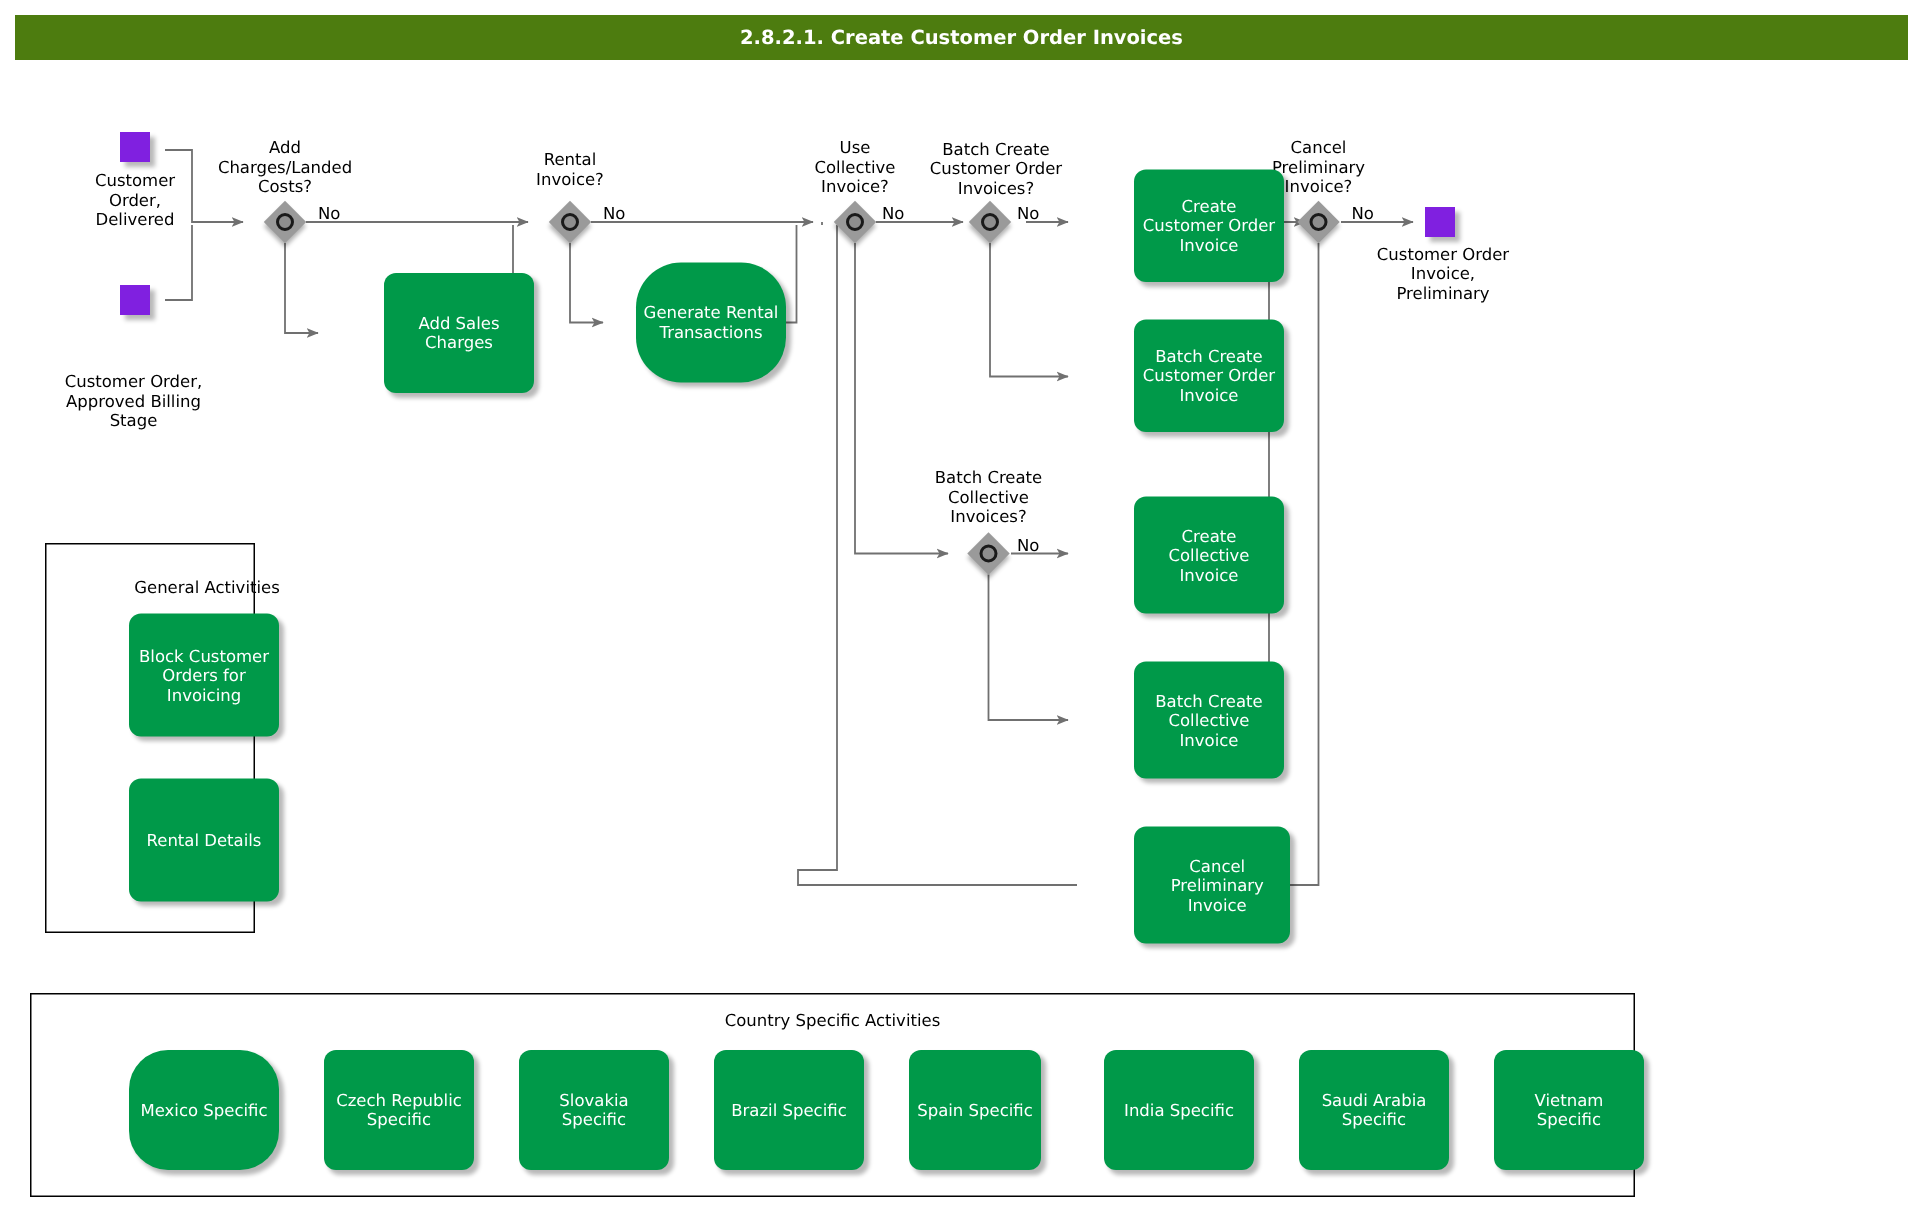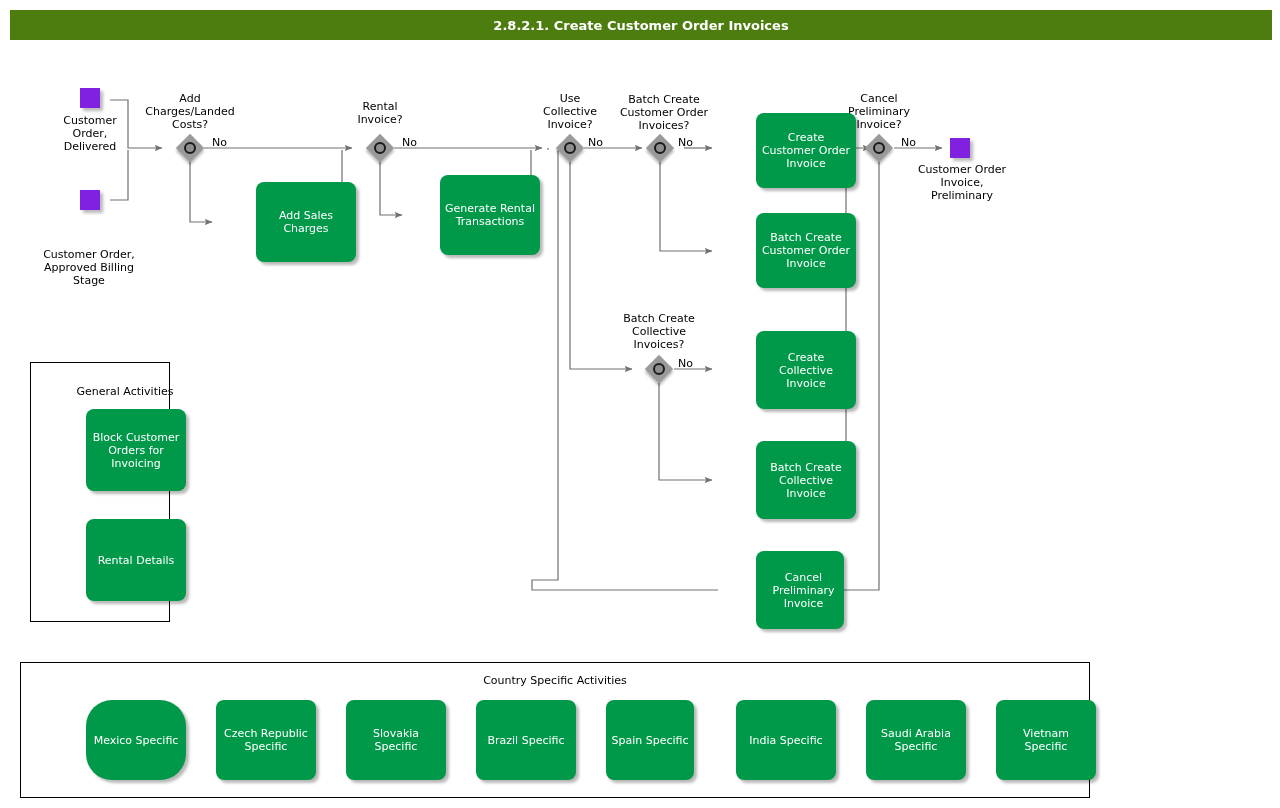--- a/index.html
+++ b/index.html
@@ -238,45 +238,45 @@
   <div class="gw-circle"></div>
 </div>
 <div class="lbl" style="left:829px; top:92px; width:100px;">Cancel
 Preliminary
 Invoice?</div>
 <div class="edge-lbl" style="left:901px; top:136px;">No</div>
 
 <div class="node task" style="left:220px; top:182px; width:100px; height:80px;">Add Sales
 Charges</div>
 
-<div class="node task" style="left:404px; top:175px; width:100px; height:80px;">Generate Rental
+<div class="node task" style="left:388px; top:175px; width:100px; height:80px;border-radius:30px;">Generate Rental
 Transactions</div>
 
 <div class="node task" style="left:720px; top:113px; width:100px; height:75px;">Create
 Customer Order
 Invoice</div>
 
 <div class="node task" style="left:720px; top:213px; width:100px; height:75px;">Batch Create
 Customer
 Order Invoice</div>
 
 <div class="node task" style="left:720px; top:331px; width:100px; height:78px;">Create
 Collective
 Invoice</div>
 
 <div class="node task" style="left:720px; top:441px; width:100px; height:78px;">Batch Create
 Collective
 Invoice</div>
 
-<div class="node task" style="left:720px; top:551px; width:88px; height:78px;padding-left:11px;">Cancel
+<div class="node task" style="left:720px; top:551px; width:104px; height:78px;padding-left:11px;">Cancel
 Preliminary
 Invoice</div>
 
 <div class="group" style="left:30px; top:362px; width:140px; height:260px;"></div>
-<div class="group-title" style="left:30px; top:385px; width:112px;padding-left:39px;">General Activities</div>
+<div class="group-title" style="left:43px; top:385px; width:112px;padding-left:39px;">General Activities</div>
 <div class="node task" style="left:50px; top:409px; width:100px; height:82px;">Block Customer
 Orders for
 Invoicing</div>
 <div class="node task" style="left:50px; top:519px; width:100px; height:82px;">Rental Details</div>
 
 <div class="group" style="left:20px; top:662px; width:1070px; height:136px;"></div>
 <div class="group-title" style="left:20px; top:674px; width:1070px;">Country Specific Activities</div>
 
 <div class="node task" style="left:50px;  top:700px; width:100px; height:80px;border-radius:26px;">Mexico Specific</div>
 <div class="node task" style="left:180px; top:700px; width:100px; height:80px;">Czech Republic

